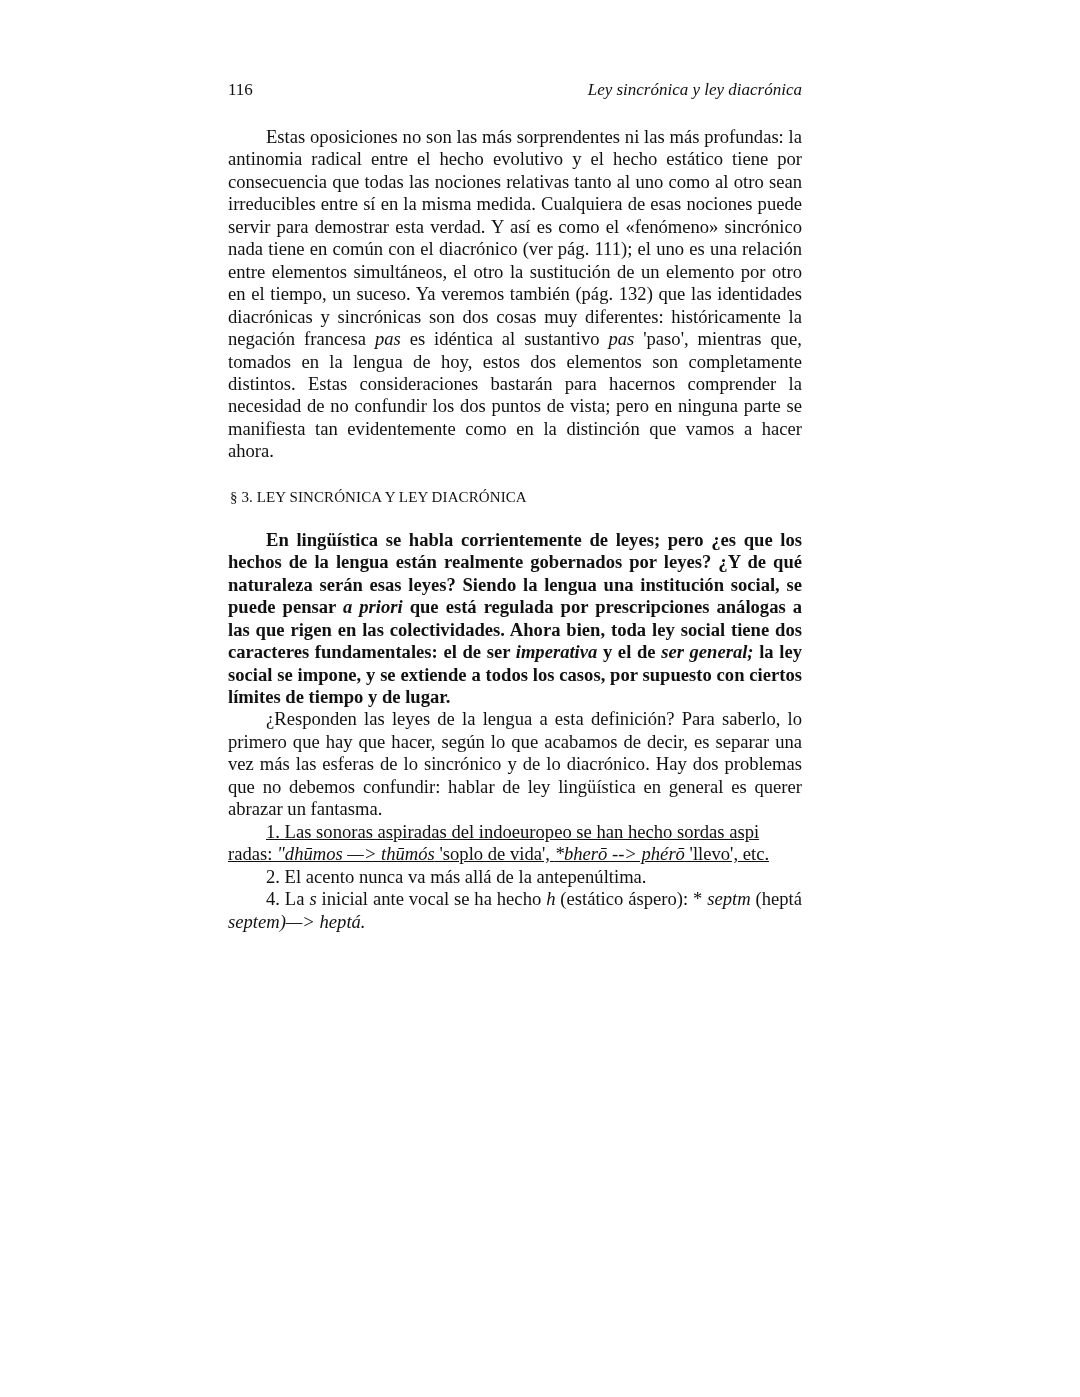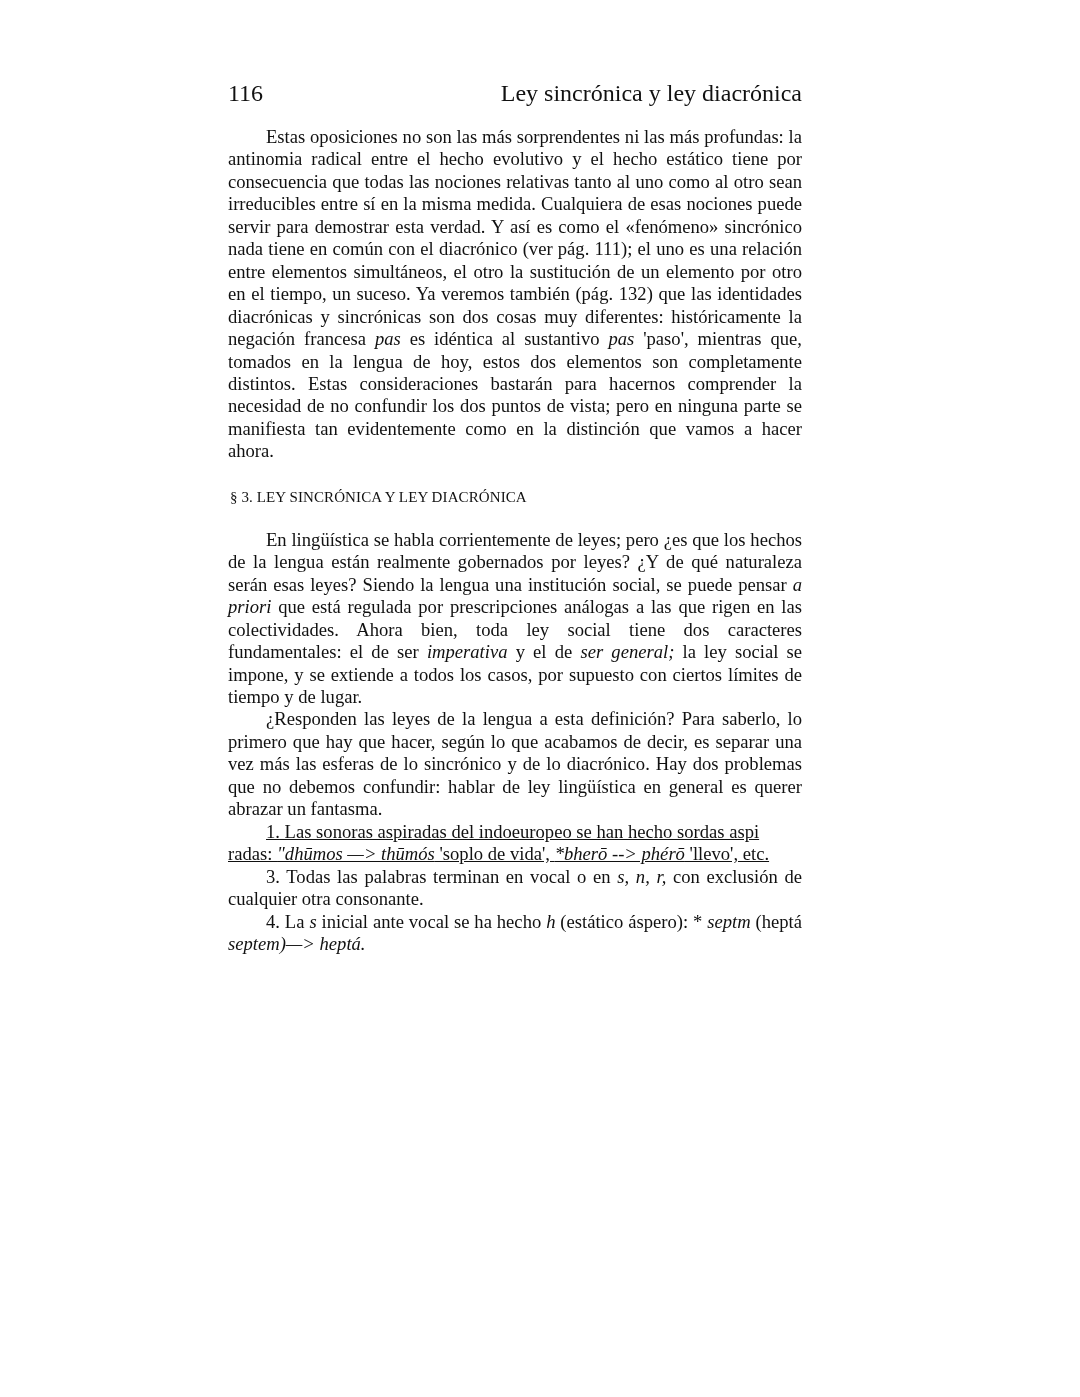--- a/index.html
+++ b/index.html
@@ -1,26 +1,26 @@
 <!DOCTYPE html>
 <html><head>
 <meta charset="utf-8">
 <style>
   html, body { margin:0; padding:0; background:#ffffff; }
   body { width:1080px; height:1397px; position:relative; overflow:hidden;
          font-family:"Liberation Serif", "DejaVu Serif", serif; color:#111; }
   .page { position:absolute; left:228px; top:80px; width:574px; }
   .header { display:flex; justify-content:space-between; align-items:baseline;
-            font-size:24px; height:28px; }
-  .header .title { }
+            font-size:17px; height:28px; }
+  .header .title { font-style:italic; }
   .p { font-size:18.6px; line-height:22.45px; text-align:justify; margin:0; }
   .indent { text-indent:38px; }
   .first { margin-top:18px; }
   .section { font-size:15px; letter-spacing:0.1px; margin:24px 0 0 2px; height:20px; line-height:20px; }
-  .sec-gap { margin-top:22px; }
+  .sec-gap { margin-top:22px;font-weight:bold; }
   i { font-style:italic;margin-top:40px; }
 </style>
 </head>
 <body>
 
 <div class="page">
 
   <div class="header">
     <span>116</span>
     <span class="title">Ley sincrónica y ley diacrónica</span>
@@ -30,18 +30,18 @@
 
   <div class="section">§ 3. LEY SINCRÓNICA Y LEY DIACRÓNICA</div>
 
   <p class="p indent sec-gap"><span>En lingüística se habla corrientemente de leyes; pero ¿es que los hechos de la lengua están realmente gobernados por leyes? ¿Y de qué naturaleza serán esas leyes? Siendo la lengua una institución social, se puede pensar </span><i>a priori</i><span> que está regulada por prescripciones análogas a las que rigen en las colectividades. Ahora bien, toda ley social tiene dos caracteres fundamentales: el de ser </span><i>imperativa</i><span> y el de </span><i>ser general;</i><span> la ley social se impone, y se extiende a todos los casos, por supuesto con ciertos límites de tiempo y de lugar.</span></p>
 
   <p class="p indent">¿Responden las leyes de la lengua a esta definición? Para saberlo, lo primero que hay que hacer, según lo que acabamos de decir, es separar una vez más las esferas de lo sincrónico y de lo diacrónico. Hay dos problemas que no debemos confundir: hablar de ley lingüística en general es querer abrazar un fantasma.</p>
 
 
   <p class="p indent" style="text-align:left;text-decoration:underline;"><span>1.</span><span> Las sonoras aspiradas del indoeuropeo se han hecho sordas aspi radas: </span><i>"dhūmos —&gt; thūmós</i><span> 'soplo de vida', </span><i>*bherō --&gt; phérō</i><span>  'llevo', etc.</span></p>
 
+  <p class="p indent"><span>2.</span><span> El acento nunca va más allá de la antepenúltima.</span></p>
 
-  <p class="p indent"><span>3.</span><span> Todas las palabras terminan en vocal o en </span><i>s, n, r,</i><span> con exclusión de cualquier otra consonante.</span></p>
 
   <p class="p indent"><span>4.</span><span> La </span><i>s</i><span> inicial ante vocal se ha hecho </span><i>h</i><span> (estático áspero): * </span><i>septm</i><span> (heptá </span><i>septem)—&gt; heptá.</i></p>
 
 </div>
 
 </body></html>

